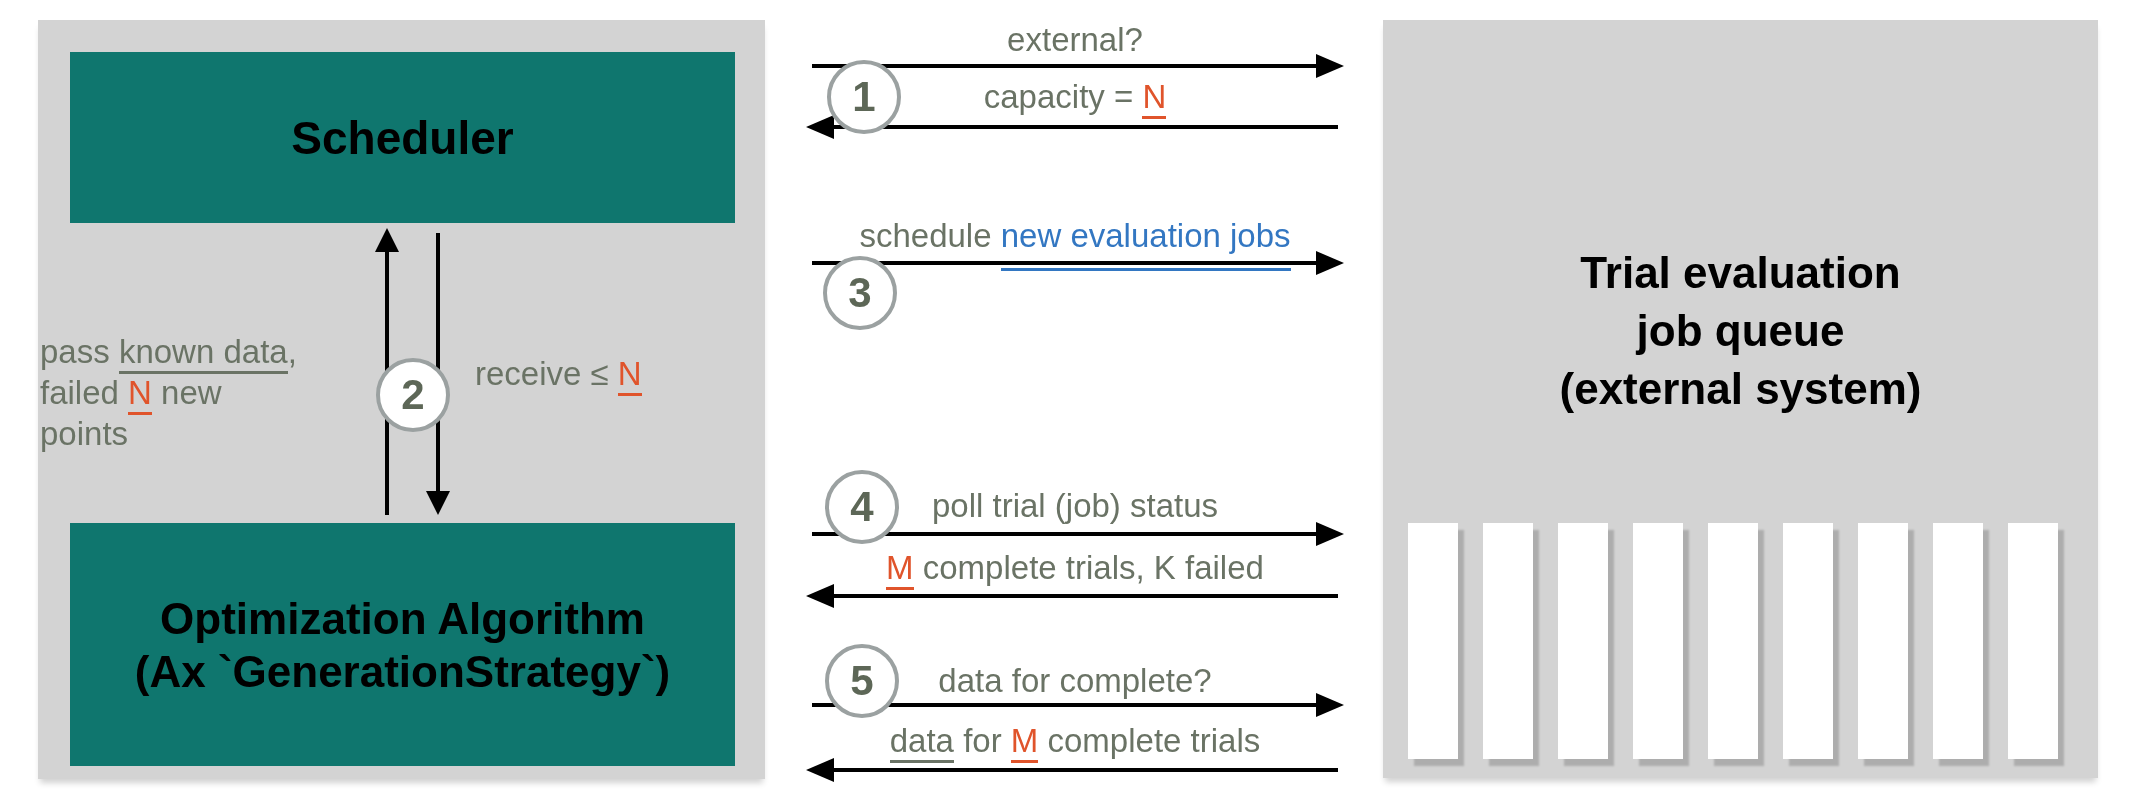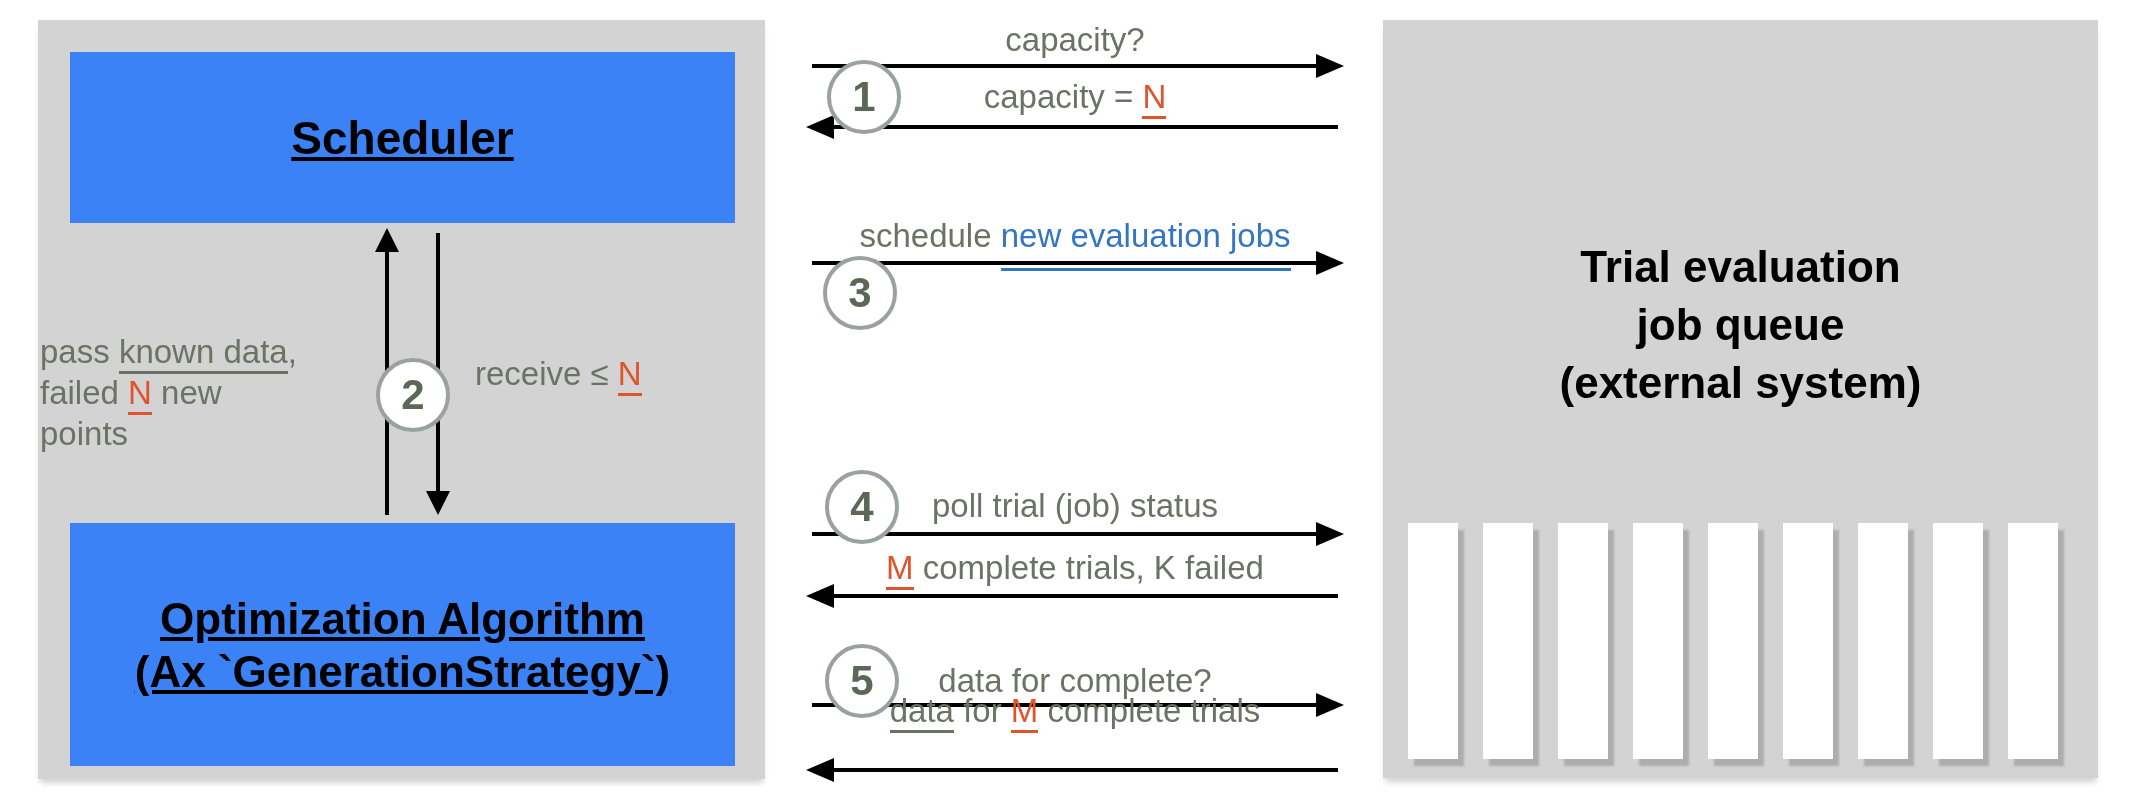--- a/index.html
+++ b/index.html
@@ -16,28 +16,28 @@
     font-family:"Liberation Sans","DejaVu Sans",sans-serif;}
   .canvas{position:relative;width:2138px;height:800px;background:#fff;}
 
   
   .panel{position:absolute;background:var(--panel-gray);
     box-shadow:0 6px 6px -2px rgba(0,0,0,0.18);}
   .panel-left{left:38px;top:20px;width:727px;height:759px;}
   .panel-right{left:1383px;top:20px;width:715px;height:758px;}
 
   
-  .white-box{position:absolute;background:#3b82f6;display:flex;flex-direction:column;
+  .white-box{position:absolute;background:#0f766e;display:flex;flex-direction:column;
     align-items:center;justify-content:center;color:var(--heading-black);
-    font-weight:bold;text-align:center;text-decoration:underline;}
+    font-weight:bold;text-align:center;}
   .box-scheduler{left:70px;top:52px;width:665px;height:171px;font-size:46px;}
   .box-optimizer{left:70px;top:523px;width:665px;height:243px;font-size:44px;line-height:53px;}
 
   
-  .queue-title{position:absolute;left:1383px;top:238px;width:715px;text-align:center;
+  .queue-title{position:absolute;left:1383px;top:244px;width:715px;text-align:center;
     font-weight:bold;font-size:44px;line-height:58px;color:var(--heading-black);}
 
   
   .queue-slots{position:absolute;left:1408px;top:523px;display:flex;gap:25px;}
   .queue-slot{width:50px;height:236px;background:#ffffff;
     box-shadow:6px 7px 2px rgba(0,0,0,0.18);}
 
   
   .hline{position:absolute;left:812px;width:526px;height:4px;background:#000;}
   .hline.head-right::after{content:"";position:absolute;right:-6px;top:-10px;
@@ -108,21 +108,21 @@
   <div class="pass-text">
     <div><span>pass </span><span class="u-green">known data</span><span>,</span></div>
     <div><span>failed </span><span class="accent-n">N</span><span> new</span></div>
     <div>points</div>
   </div>
 
   <div class="receive-text">
     <div><span>receive ≤ </span><span class="accent-n">N</span></div>
   </div>
 
-  <div class="msg-label" style="top:20px"><span>capacity?</span></div>
+  <div class="msg-label" style="top:20px"><span>external?</span></div>
   <div class="hline head-right" style="top:64px"></div>
   <div class="num-circle c1">
     <span>1</span>
   </div>
   <div class="msg-label" style="top:77px"><span>capacity = </span><span class="accent-n">N</span></div>
   <div class="hline head-left" style="top:125px"></div>
 
   <div class="msg-label" style="top:216px"><span>schedule </span><span class="link-blue">new evaluation jobs</span></div>
   <div class="hline head-right" style="top:261px"></div>
   <div class="num-circle c3">
@@ -135,21 +135,21 @@
   <div class="msg-label" style="top:486px"><span>poll trial (job) status</span></div>
   <div class="hline head-right" style="top:532px"></div>
   <div class="msg-label" style="top:548px"><span class="accent-n">M</span><span> complete trials, K failed</span></div>
   <div class="hline head-left" style="top:594px"></div>
 
   <div class="num-circle c5">
     <span>5</span>
   </div>
   <div class="msg-label" style="top:661px"><span>data for complete?</span></div>
   <div class="hline head-right" style="top:703px"></div>
-  <div class="msg-label" style="top:691px"><span class="u-green">data</span><span> for </span><span class="accent-n">M</span><span> complete trials</span></div>
+  <div class="msg-label" style="top:721px"><span class="u-green">data</span><span> for </span><span class="accent-n">M</span><span> complete trials</span></div>
   <div class="hline head-left" style="top:768px"></div>
 
   <div class="queue-title">
     <div>Trial evaluation</div>
     <div>job queue</div>
     <div>(external system)</div>
   </div>
 
   <div class="queue-slots">
       <div class="queue-slot"></div>

